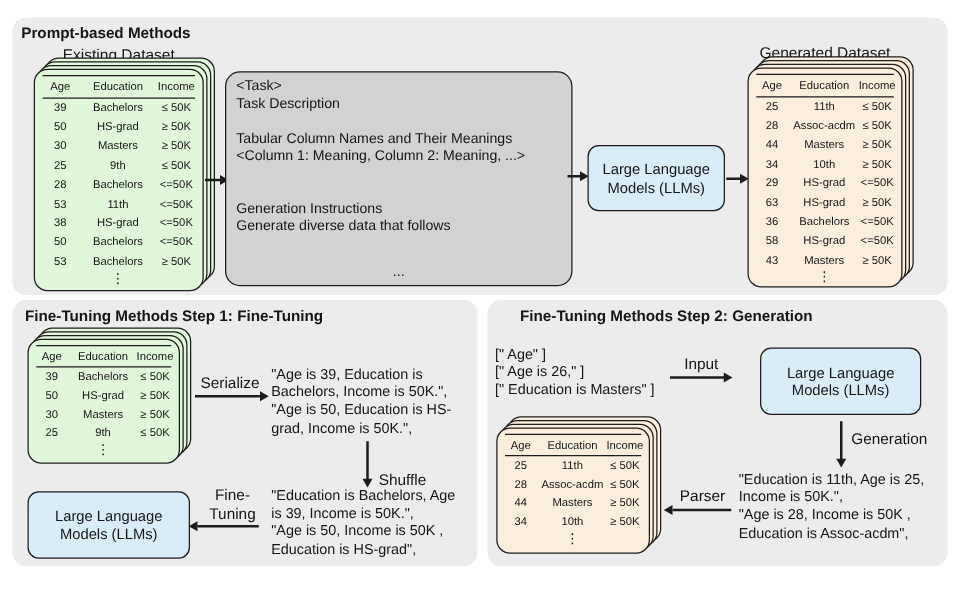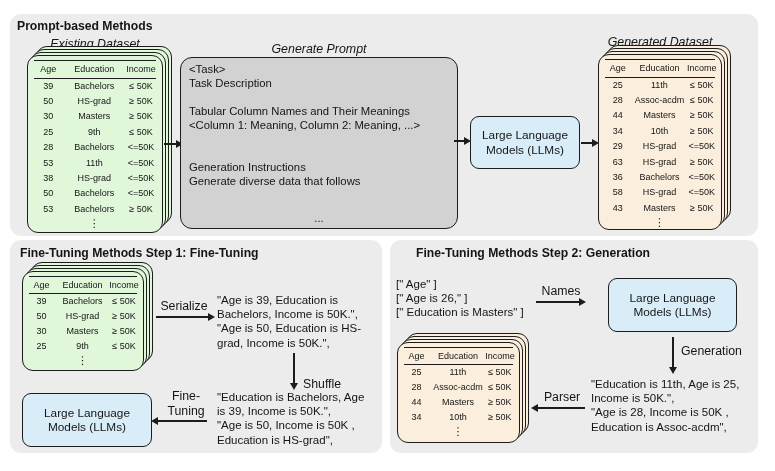--- a/index.html
+++ b/index.html
@@ -1,20 +1,20 @@
 <!DOCTYPE html>
 <html style="--panel-bg: #ececec; --graybox: #d2d2d2; --blue: #d9edf9; --green: #e0f7da; --peach: #fbeedd; --line: #1c1c1c;"><head>
 <meta charset="utf-8">
 <style>
   html,body{margin:0;padding:0;background:#fff;}
   .canvas{position:relative;width:775px;height:471px;background:#ffffff;
           font-family:"Liberation Sans",sans-serif;color:#151515;overflow:hidden;}
   .panel{position:absolute;background:var(--panel-bg);border-radius:11px;}
   .ptitle{position:absolute;font-weight:bold;font-size:12.2px;white-space:nowrap;text-align:center;}
-  .dslabel{position:absolute;font-size:12.4px;text-align:center;white-space:nowrap;font-style:italic;}
+  .dslabel{position:absolute;font-size:12.4px;text-align:center;white-space:nowrap;}
   .stack{position:absolute;}
   .layer{position:absolute;inset:0;border:1.4px solid var(--line);border-radius:11px;box-sizing:border-box;}
   .green .layer,.green .card{background:var(--green);}
   .peach .layer,.peach .card{background:var(--peach);}
   .l1{transform:translate(3px,-3px);}
   .l2{transform:translate(6px,-6px);}
   .l3{transform:translate(9px,-9px);}
   .card{position:relative;width:100%;height:100%;border:1.4px solid var(--line);
         border-radius:11px;box-sizing:border-box;}
   .tblcard{padding:4px 3px 0;}
@@ -115,21 +115,20 @@
           <span class="tcell"></span>
           <span class="tcell">⋮</span>
           <span class="tcell"></span>
         </div>
       </div>
   </div>
 
   <div class="hline" style="left:164px;top:143px;width:13px"></div>
   <div class="tri-r" style="left:176px;top:139.8px"></div>
 
-  <div class="dslabel" style="left:180px;top:42px;width:278px">Generate Prompt</div>
   <div class="box promptbox" style="left:180px;top:57px;width:278px;height:172px"></div>
   <div class="prompt-txt" style="position:absolute;left:189px;top:62px">
       <div class="tline">&lt;Task&gt;</div>
       <div class="tline">Task Description</div>
       <div class="tline">&nbsp;</div>
       <div class="tline">Tabular Column Names and Their Meanings</div>
       <div class="tline">&lt;Column 1: Meaning, Column 2: Meaning, ...&gt;</div>
       <div class="tline">&nbsp;</div>
       <div class="tline">&nbsp;</div>
       <div class="tline">Generation Instructions</div>
@@ -291,21 +290,21 @@
   </div>
 
   <div class="ptitle" style="left:416px;top:246px">Fine-Tuning Methods Step 2: Generation</div>
 
   <div class="txt" style="left:396px;top:277px">
       <div class="tline">[" Age" ]</div>
       <div class="tline">[" Age is 26," ]</div>
       <div class="tline">[" Education is Masters" ]</div>
     </div>
 
-  <div class="alabel" style="left:538px;top:284px;width:46px">Names</div>
+  <div class="alabel" style="left:538px;top:284px;width:46px">Input</div>
   <div class="hline" style="left:536px;top:301px;width:44px"></div>
   <div class="tri-r" style="left:579px;top:297.8px"></div>
 
   <div class="box llm" style="left:608px;top:278px;width:129px;height:54px">
     <div>Large Language</div>
     <div>Models (LLMs)</div>
   </div>
 
   <div class="vline" style="left:672px;top:337px;height:31px"></div>
   <div class="tri-d" style="left:668.8px;top:367px"></div>

